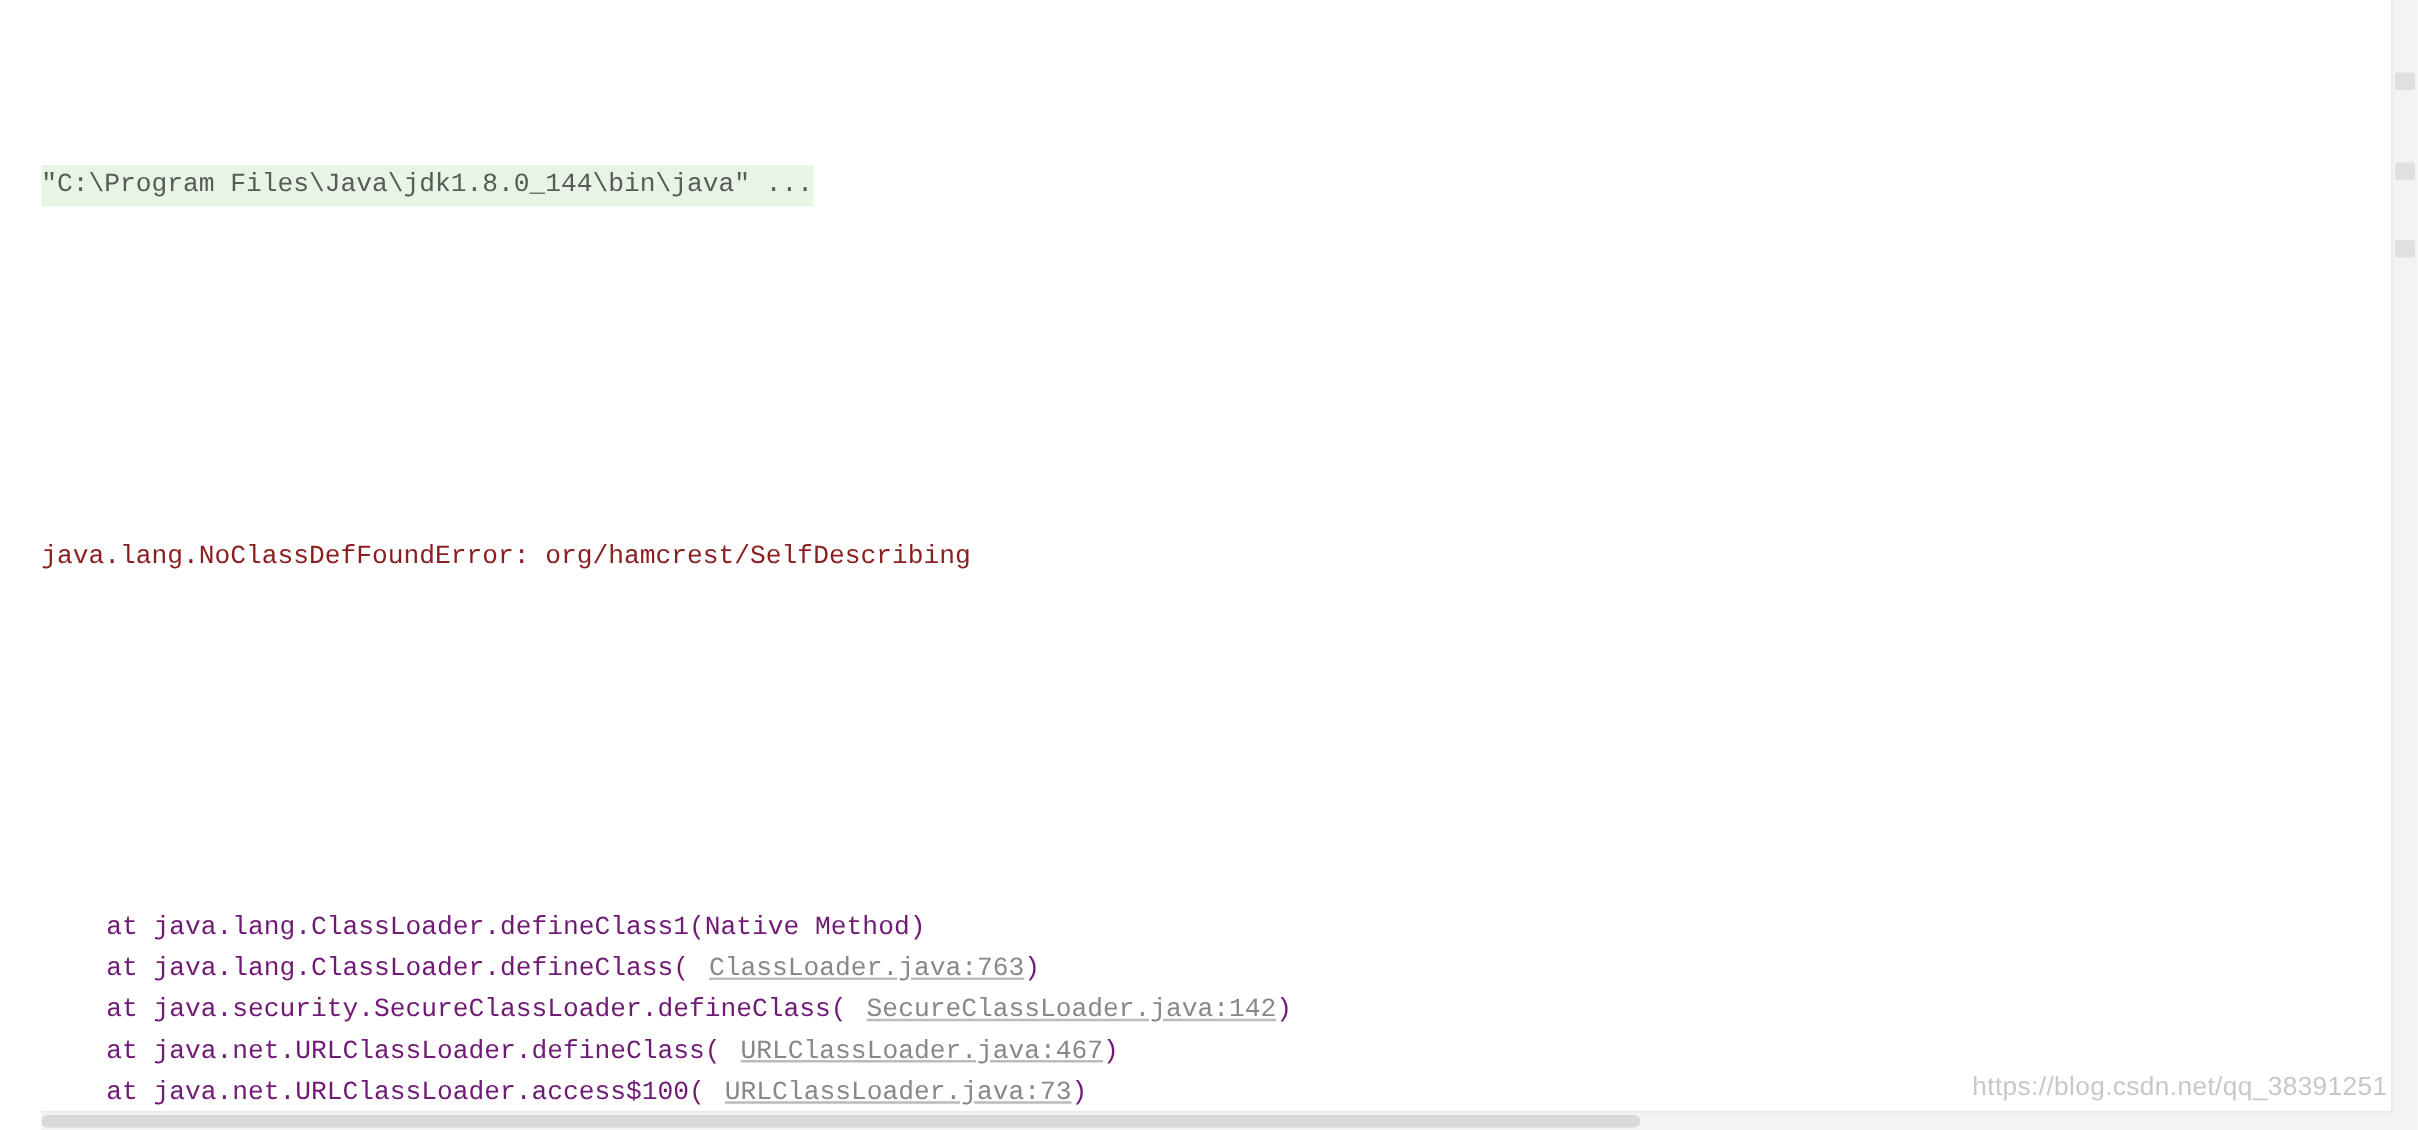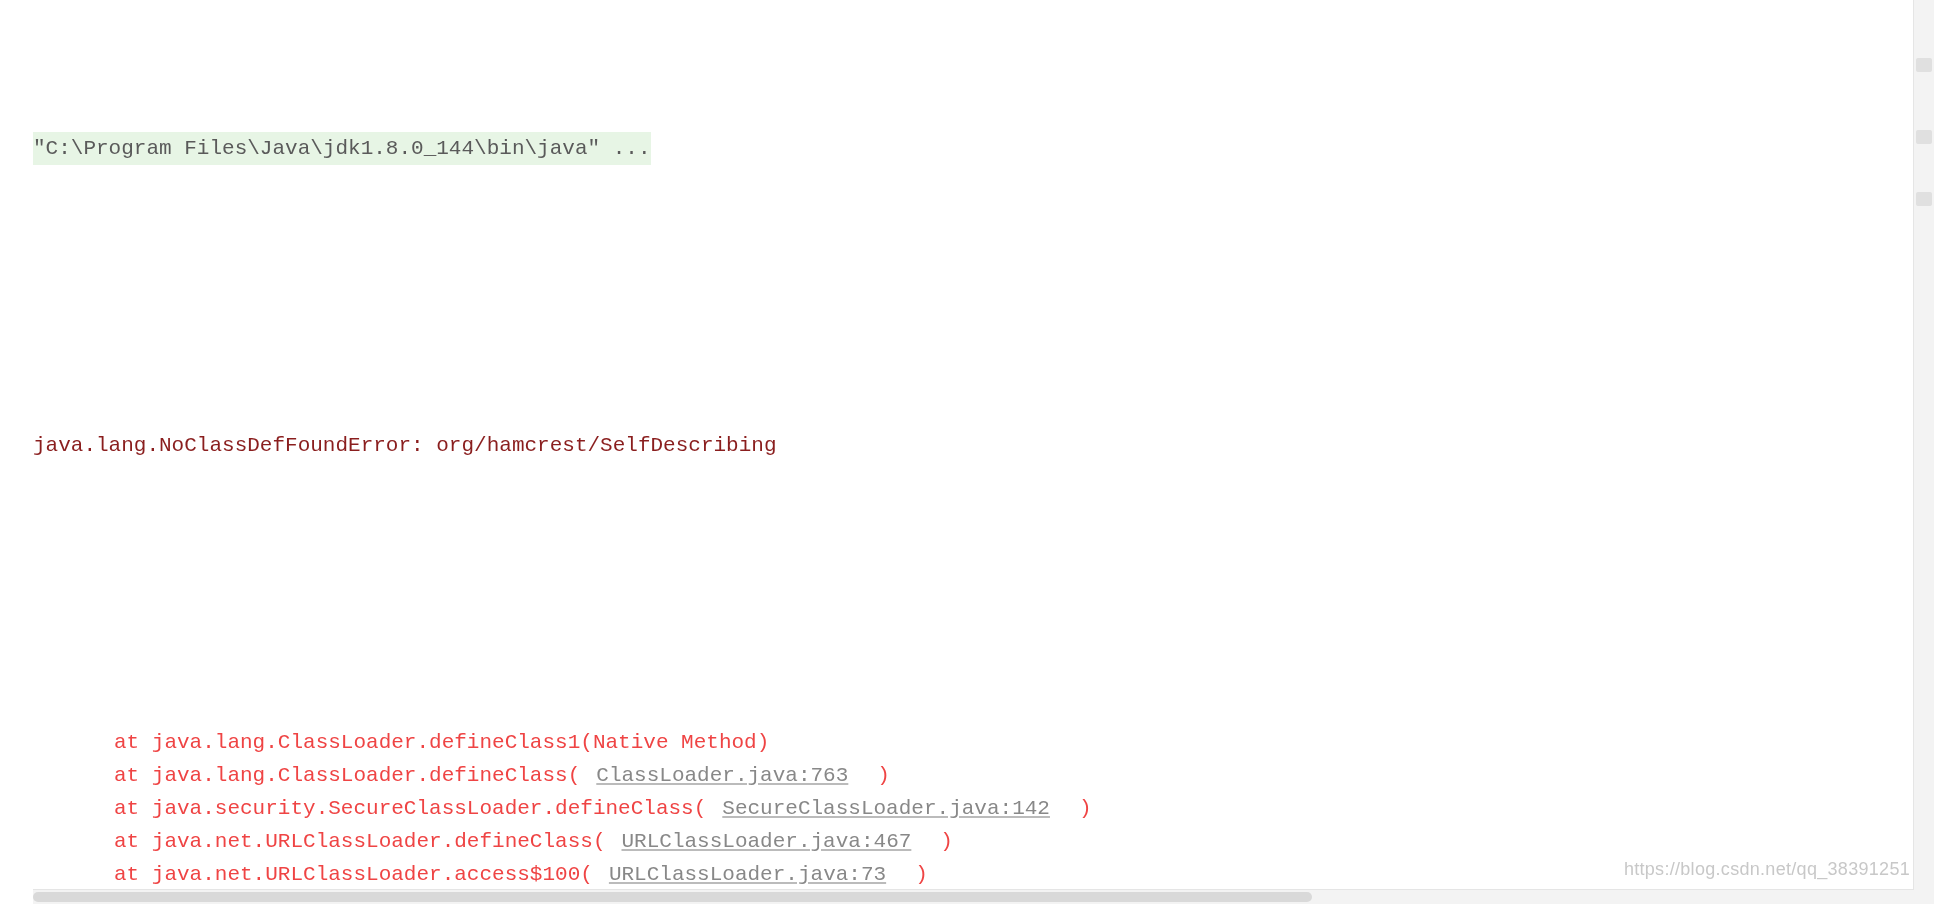--- a/index.html
+++ b/index.html
@@ -28,22 +28,21 @@
   }
   .cmd-highlight {
     background-color: #e7f5e5;
     color: #5a5a5a;
   }
   .error {
     color: #8a1e1e;
     text-align: right;
   }
   .at-plain {
-    color: #ef4444;
-    margin-left: 29px;
+    color: #701a75;
   }
   .at-indent {
     display: inline-block;
     width: 52px;
   }
   .link {
     color: #888;
     text-decoration: underline;
     text-decoration-color: #bbb;
     cursor: pointer;
@@ -83,21 +82,21 @@
     width: 68%;
     background: #d9d9d9;
     border-radius: 5px;
   }
   .watermark {
     position: absolute;
     right: 24px;
     bottom: 18px;
     color: #c8c8c8;
     font-family: Arial, sans-serif;
-    font-size: 18px;
+    font-size: 21px;
     pointer-events: none;
     letter-spacing: 0.3px;
     text-align: right;
   }
 </style>
 </head>
 <body>
 
 <div class="console">
 

